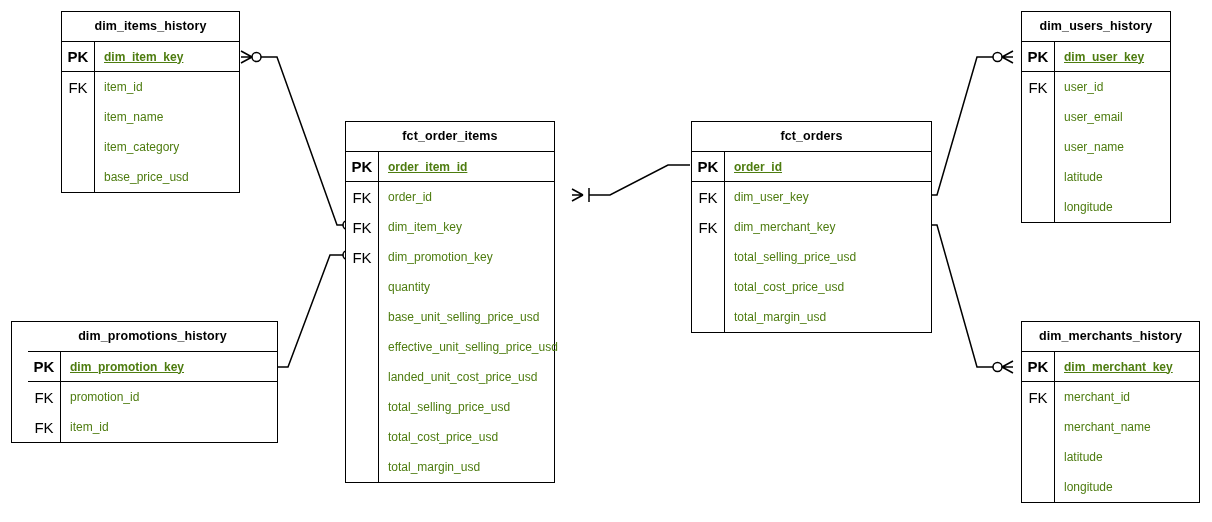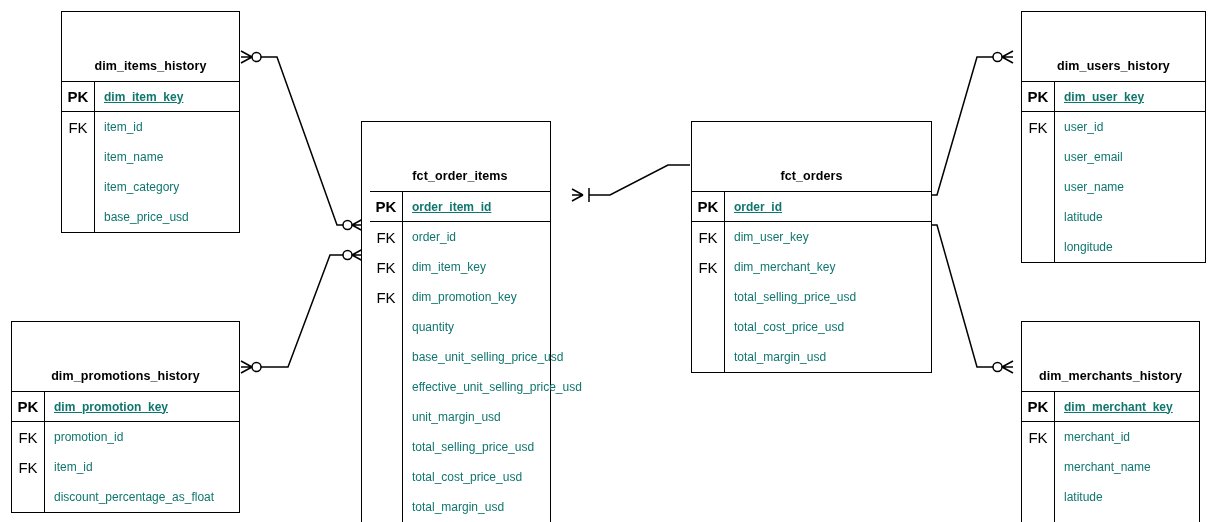--- a/index.html
+++ b/index.html
@@ -34,21 +34,20 @@
     box-sizing: border-box;
     height: 30px;
     line-height: 28px;
     text-align: center;
     font-size: 12.5px;
     font-weight: bold;
     color: #000000;
     border-bottom: 1.5px solid #000000;
     white-space: nowrap;
     letter-spacing: 0.1px;
-    margin-top: 40px;
   }
   .row {
     box-sizing: border-box;
     height: 30px;
     display: flex;
     align-items: center;
   }
   .row.pk-row {
     border-bottom: 1.5px solid #000000;
   }
@@ -67,21 +66,21 @@
   .key-cell.pk {
     font-weight: bold;
   }
   .key-cell.empty {
     color: transparent;
   }
   .name-cell {
     box-sizing: border-box;
     padding-left: 9px;
     font-size: 12px;
-    color: #0f766e;
+    color: #4d7c0f;
     white-space: nowrap;
     line-height: 1;
   }
   .name-cell.pk-name {
     font-weight: bold;
     text-decoration: underline;
   }
 </style>
 </head>
 <body>
@@ -149,40 +148,36 @@
         </div>
         <div class="row">
           <div class="key-cell empty"></div>
           <div class="name-cell">item_category</div>
         </div>
         <div class="row">
           <div class="key-cell empty"></div>
           <div class="name-cell">base_price_usd</div>
         </div>
       </div>
-      <div class="entity" style="left: 11px; top: 321px; width: 229px;">
+      <div class="entity" style="left: 11px; top: 321px; width: 267px; padding-left: 16px;">
         <div class="entity-title">dim_promotions_history</div>
         <div class="row pk-row">
           <div class="key-cell pk">PK</div>
           <div class="name-cell pk-name">dim_promotion_key</div>
         </div>
         <div class="row">
           <div class="key-cell">FK</div>
           <div class="name-cell">promotion_id</div>
         </div>
         <div class="row">
           <div class="key-cell">FK</div>
           <div class="name-cell">item_id</div>
         </div>
-        <div class="row">
-          <div class="key-cell empty"></div>
-          <div class="name-cell">discount_percentage_as_float</div>
-        </div>
-      </div>
-      <div class="entity" style="left: 361px; top: 121px; width: 190px; padding-left: 8px;">
+      </div>
+      <div class="entity" style="left: 345px; top: 121px; width: 210px;">
         <div class="entity-title">fct_order_items</div>
         <div class="row pk-row">
           <div class="key-cell pk">PK</div>
           <div class="name-cell pk-name">order_item_id</div>
         </div>
         <div class="row">
           <div class="key-cell">FK</div>
           <div class="name-cell">order_id</div>
         </div>
         <div class="row">
@@ -200,21 +195,21 @@
         <div class="row">
           <div class="key-cell empty"></div>
           <div class="name-cell">base_unit_selling_price_usd</div>
         </div>
         <div class="row">
           <div class="key-cell empty"></div>
           <div class="name-cell">effective_unit_selling_price_usd</div>
         </div>
         <div class="row">
           <div class="key-cell empty"></div>
-          <div class="name-cell">unit_margin_usd</div>
+          <div class="name-cell">landed_unit_cost_price_usd</div>
         </div>
         <div class="row">
           <div class="key-cell empty"></div>
           <div class="name-cell">total_selling_price_usd</div>
         </div>
         <div class="row">
           <div class="key-cell empty"></div>
           <div class="name-cell">total_cost_price_usd</div>
         </div>
         <div class="row">
@@ -242,21 +237,21 @@
         </div>
         <div class="row">
           <div class="key-cell empty"></div>
           <div class="name-cell">total_cost_price_usd</div>
         </div>
         <div class="row">
           <div class="key-cell empty"></div>
           <div class="name-cell">total_margin_usd</div>
         </div>
       </div>
-      <div class="entity" style="left: 1021px; top: 11px; width: 185px;">
+      <div class="entity" style="left: 1021px; top: 11px; width: 150px;">
         <div class="entity-title">dim_users_history</div>
         <div class="row pk-row">
           <div class="key-cell pk">PK</div>
           <div class="name-cell pk-name">dim_user_key</div>
         </div>
         <div class="row">
           <div class="key-cell">FK</div>
           <div class="name-cell">user_id</div>
         </div>
         <div class="row">

